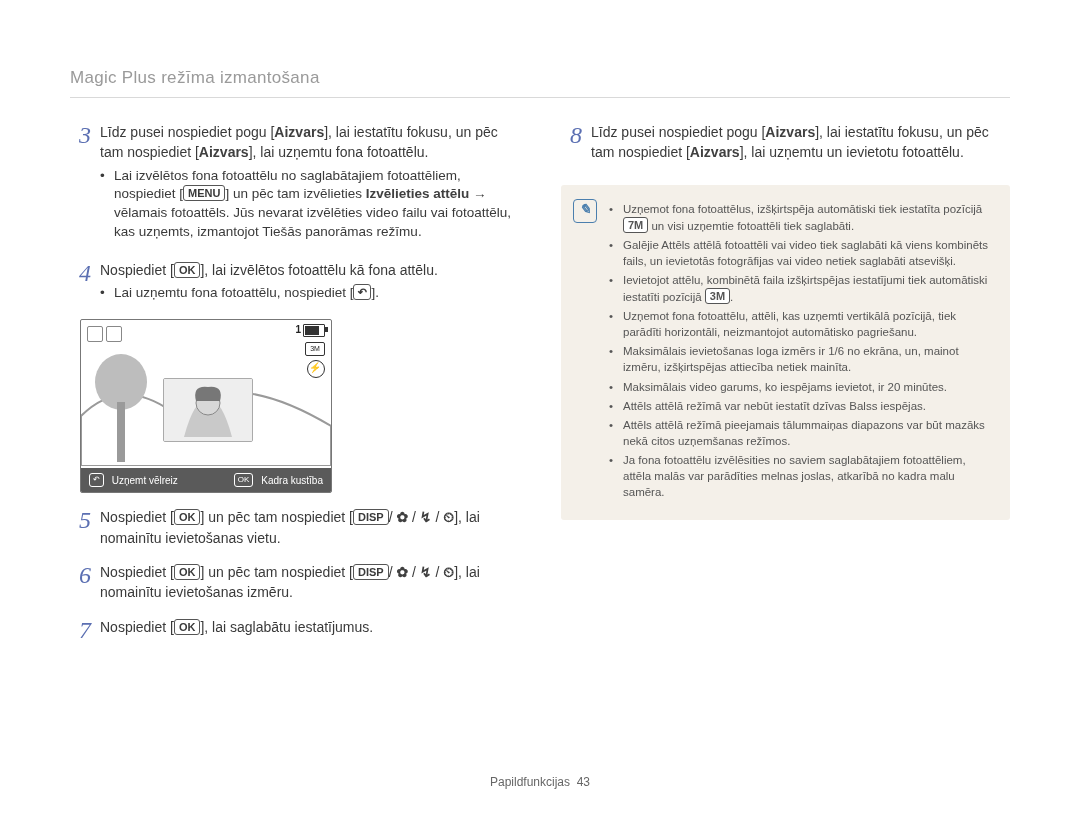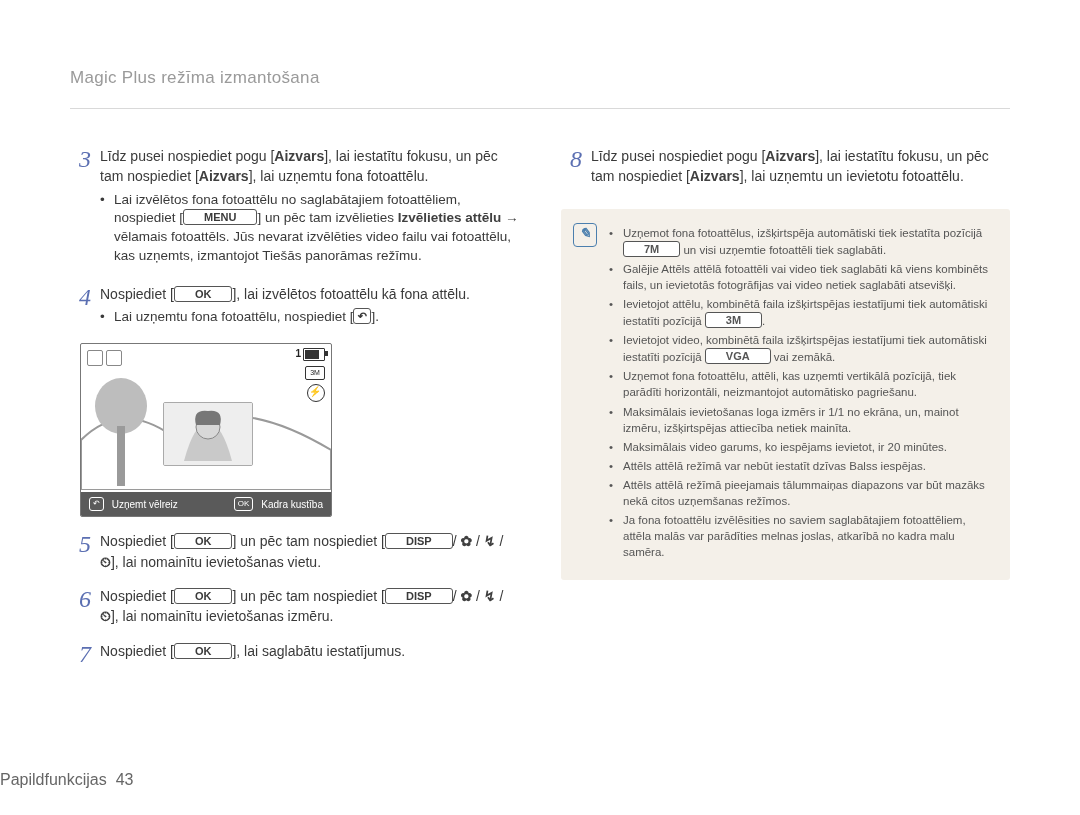--- a/index.html
+++ b/index.html
@@ -9,22 +9,22 @@
     color:#3a3a3a;
     position:relative;
     box-sizing:border-box;
     padding:68px 70px 0 70px;
   }
   .page-title{
     color:#9a9a9a;
     font-size:17px;
     letter-spacing:.3px;
     border-bottom:1px solid #d9d9d9;
-    padding-bottom:20px;
-    margin-bottom:37px;
+    padding-bottom:9px;
+    margin-bottom:24px;
   }
   .cols{display:flex;gap:42px;}
   .col{flex:1;min-width:0;}
   .step{display:flex;margin-bottom:8px;font-size:14px;line-height:1.45;}
   .step+.step{margin-top:10px;}
   .num{
     font-family:Georgia,"Times New Roman",serif;
     font-style:italic;
     font-size:24px;
     color:#5b6fb2;
@@ -35,21 +35,21 @@
   }
   .step-body{flex:1;}
   .step-body p{margin:0 0 4px 0;}
   .bul{list-style:none;margin:4px 0 8px 0;padding:0;}
   .bul>li{position:relative;padding-left:14px;margin:3px 0;font-size:13.5px;line-height:1.4;}
   .bul>li::before{content:"•";position:absolute;left:0;top:0;}
   .key{
     display:inline-block;
     border:1px solid #555;
     border-radius:3px;
-    padding:0 20px;
+    padding:0 4px;
     font-size:11px;
     line-height:14px;
     vertical-align:1px;
     background:#fff;
     font-weight:600;
   }
   .key.icon{padding:0;width:16px;height:14px;text-align:center;}
   .circ{
     display:inline-block;width:12px;height:12px;border:1px solid #444;border-radius:50%;
     vertical-align:-1px;position:relative;
@@ -104,22 +104,22 @@
     position:relative;font-size:11.5px;line-height:1.45;color:#555;
   }
   .notebox .bul>li{font-size:11.5px;}
   .noteicon{
     position:absolute;left:12px;top:14px;width:22px;height:22px;
     border:1.5px solid #4b7fae;border-radius:4px;color:#4b7fae;
     font-family:Georgia,serif;font-style:italic;font-weight:bold;
     text-align:center;line-height:20px;font-size:14px;
   }
   .footer{
-    position:absolute;left:0;right:0;bottom:26px;
-    font-size:16px;color:#666;
+    position:absolute;left:0;right:0;bottom:26px;text-align:center;
+    font-size:12px;color:#666;
   }
   b{font-weight:700;color:#404040;}
 
   
 </style>
 </head>
 <body>
 
 <div class="page-title">Magic Plus režīma izmantošana</div>
 
@@ -204,23 +204,22 @@
           <ul class="bul">
           </ul>
         </div>
       </div>
       <div class="notebox">
         <div class="noteicon">✎</div>
         <ul class="bul">
           <li>Uzņemot fona fotoattēlus, izšķirtspēja automātiski tiek iestatīta pozīcijā <span class="key">7M</span> un visi uzņemtie fotoattēli tiek saglabāti.</li>
           <li>Galējie Attēls attēlā fotoattēli vai video tiek saglabāti kā viens kombinēts fails, un ievietotās fotogrāfijas vai video netiek saglabāti atsevišķi.</li>
           <li>Ievietojot attēlu, kombinētā faila izšķirtspējas iestatījumi tiek automātiski iestatīti pozīcijā <span class="key">3M</span>.</li>
-          <li>Ievietojot video, kombinētā faila izšķirtspējas iestatījumi tiek automātiski iestatīti pozīcijā <span class="key">VGA</span> vai zemākā.</li>
           <li>Uzņemot fona fotoattēlu, attēli, kas uzņemti vertikālā pozīcijā, tiek parādīti horizontāli, neizmantojot automātisko pagriešanu.</li>
-          <li>Maksimālais ievietošanas loga izmērs ir 1/1 no ekrāna, un, mainot izmēru, izšķirtspējas attiecība netiek mainīta.</li>
+          <li>Maksimālais ievietošanas loga izmērs ir 1/6 no ekrāna, un, mainot izmēru, izšķirtspējas attiecība netiek mainīta.</li>
           <li>Maksimālais video garums, ko iespējams ievietot, ir 20 minūtes.</li>
           <li>Attēls attēlā režīmā var nebūt iestatīt dzīvas Balss iespējas.</li>
           <li>Attēls attēlā režīmā pieejamais tālummaiņas diapazons var būt mazāks nekā citos uzņemšanas režīmos.</li>
           <li>Ja fona fotoattēlu izvēlēsities no saviem saglabātajiem fotoattēliem, attēla malās var parādīties melnas joslas, atkarībā no kadra malu samēra.</li>
         </ul>
       </div>
     </div>
 </div>
 
 <div class="footer">

